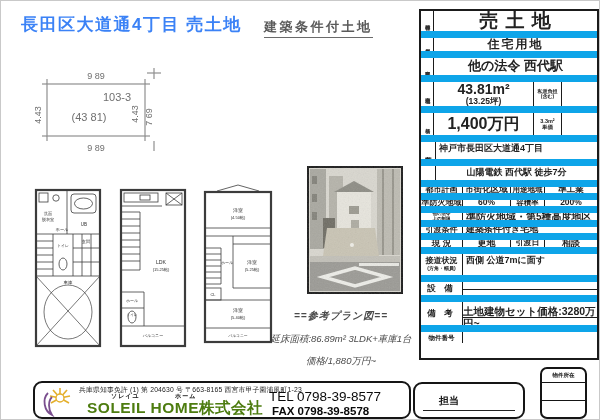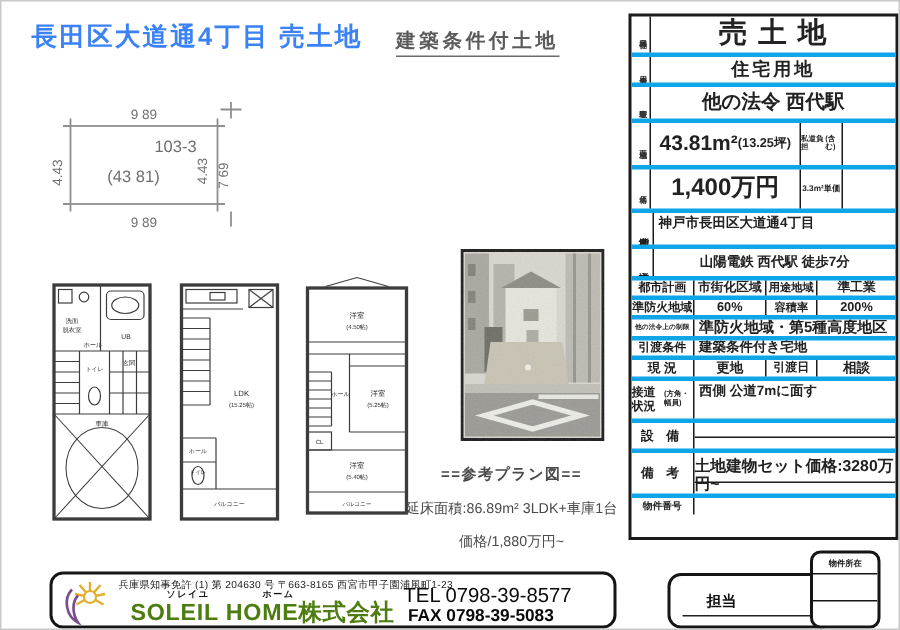--- a/index.html
+++ b/index.html
@@ -10,53 +10,53 @@
     color:#222;overflow:hidden;border:1px solid #c9c9c9;
   }
   
   .main-title{position:absolute;left:20px;top:12px;font-size:17px;font-weight:bold;
     color:#3b82f6;letter-spacing:1.5px;white-space:nowrap;}
   .condition{position:absolute;left:263px;top:17px;font-size:13px;font-weight:bold;
     color:#5a5a5a;letter-spacing:2.5px;border-bottom:1.5px solid #6a6a6a;padding-bottom:1px;white-space:nowrap;}
   
   .spec{position:absolute;left:418px;top:8px;width:180px;height:351px;
     border:2px solid #1b1b1b;background:#fff;display:flex;flex-direction:column;}
-  .trow{display:flex;border-bottom:3px solid #0ea5e9;width:100%;flex:0 0 auto;}
+  .trow{display:flex;border-bottom:7px solid #0ea5e9;width:100%;flex:0 0 auto;}
   .trow:last-child{border-bottom:none;}
   .c{border-right:1px solid #1b1b1b;display:flex;align-items:center;justify-content:center;
     overflow:hidden;font-weight:bold;line-height:1.1;}
   .c.last{border-right:none;}
   .vlab{width:13px;flex:0 0 13px;writing-mode:vertical-rl;text-orientation:upright;
     font-size:5px;letter-spacing:0;color:#333;justify-content:center;}
   .vlab2{width:15px;flex:0 0 15px;writing-mode:vertical-rl;text-orientation:upright;
     font-size:7px;color:#1d1d1d;justify-content:center;}
   .hlab{font-size:8.5px;color:#1d1d1d;}
-  .stack{display:flex;flex-direction:row;align-items:center;justify-content:center;}
+  .stack{display:flex;flex-direction:column;align-items:center;justify-content:center;}
   .fill{flex:1 1 auto;}
   .topleft{align-items:flex-start;justify-content:flex-start;padding:2px 3px;text-align:left;}
   .innerline{position:absolute;left:0;right:0;border-top:1px solid #1b1b1b;}
   
   .lot-svg{position:absolute;left:28px;top:58px;}
   .plan-svg{position:absolute;top:183px;}
   .photo-svg{position:absolute;left:306px;top:165px;}
-  .plan-note{position:absolute;left:250px;top:308px;width:180px;text-align:center;color:#4a4a4a;}
+  .plan-note{position:absolute;left:250px;top:308px;width:180px;text-align:center;color:#4a4a4a;font-style:italic;}
   .plan-note .h{font-size:10px;font-weight:bold;letter-spacing:1px;}
   .plan-note .a{font-size:9.5px;margin-top:10px;white-space:nowrap;}
   .plan-note .p{font-size:9.5px;margin-top:9px;}
   
   .company-box{position:absolute;left:32px;top:380px;width:378px;height:38px;
     border:2px solid #151515;border-radius:9px;background:#fff;}
   .license{position:absolute;left:44px;top:2px;font-size:6.8px;color:#222;white-space:nowrap;letter-spacing:.2px;}
   .furigana{position:absolute;top:9px;font-size:6px;font-weight:bold;color:#111;letter-spacing:1px;}
   .company-name{position:absolute;left:52px;top:15px;font-size:15.5px;font-weight:bold;
     color:#4d7c0f;letter-spacing:.5px;white-space:nowrap;}
   .tel{position:absolute;left:234px;top:6px;font-size:13.5px;font-weight:normal;color:#0a0a0a;white-space:nowrap;}
   .fax{position:absolute;left:237px;top:22px;font-size:11.5px;font-weight:bold;color:#0a0a0a;white-space:nowrap;}
   .staff-box{position:absolute;left:412px;top:381px;width:112px;height:37px;
-    border:2px solid #151515;border-radius:9px;background:#fff;margin-left:32px;}
+    border:2px solid #151515;border-radius:9px;background:#fff;}
   .staff-line{position:absolute;left:8px;right:8px;bottom:6px;border-top:1.5px solid #222;}
   .staff-label{position:absolute;left:24px;bottom:9px;font-size:10px;font-weight:bold;color:#111;}
   .prop-box{position:absolute;left:539px;top:366px;width:47px;height:52px;
     border:2px solid #151515;border-radius:7px;background:#fff;overflow:hidden;}
   .prop-head{height:14px;border-bottom:1.5px solid #151515;display:flex;align-items:center;
     justify-content:center;font-size:5.5px;font-weight:bold;color:#111;}
   .prop-row1{height:18px;border-bottom:1px solid #151515;}
 </style>
 </head>
 <body>
@@ -368,21 +368,21 @@
         <line x1="22" y1="13" x2="13" y2="18"></line>
       </g>
       <circle cx="22" cy="13" r="4" fill="#fff" stroke="#e4af2c" stroke-width="1.4"></circle>
       <path d="M 10,8 C 4,14 6,26 14,30 C 10,24 10,16 14,12" fill="none" stroke="#7a4e8e" stroke-width="1.8"></path>
     </svg>
     <div class="license">兵庫県知事免許 (1) 第 204630 号 〒663-8165 西宮市甲子園浦風町1-23</div>
     <div class="furigana" style="left:76px">ソレイユ</div>
     <div class="furigana" style="left:140px">ホーム</div>
     <div class="company-name">SOLEIL HOME株式会社</div>
     <div class="tel">TEL 0798-39-8577</div>
-    <div class="fax">FAX 0798-39-5083</div>
+    <div class="fax">FAX 0798-39-8578</div>
   </div>
 
   <div class="staff-box">
     <div class="staff-label">担当</div>
     <div class="staff-line"></div>
   </div>
 
   <div class="prop-box">
     <div class="prop-head">物件所在</div>
     <div class="prop-row1"></div>

